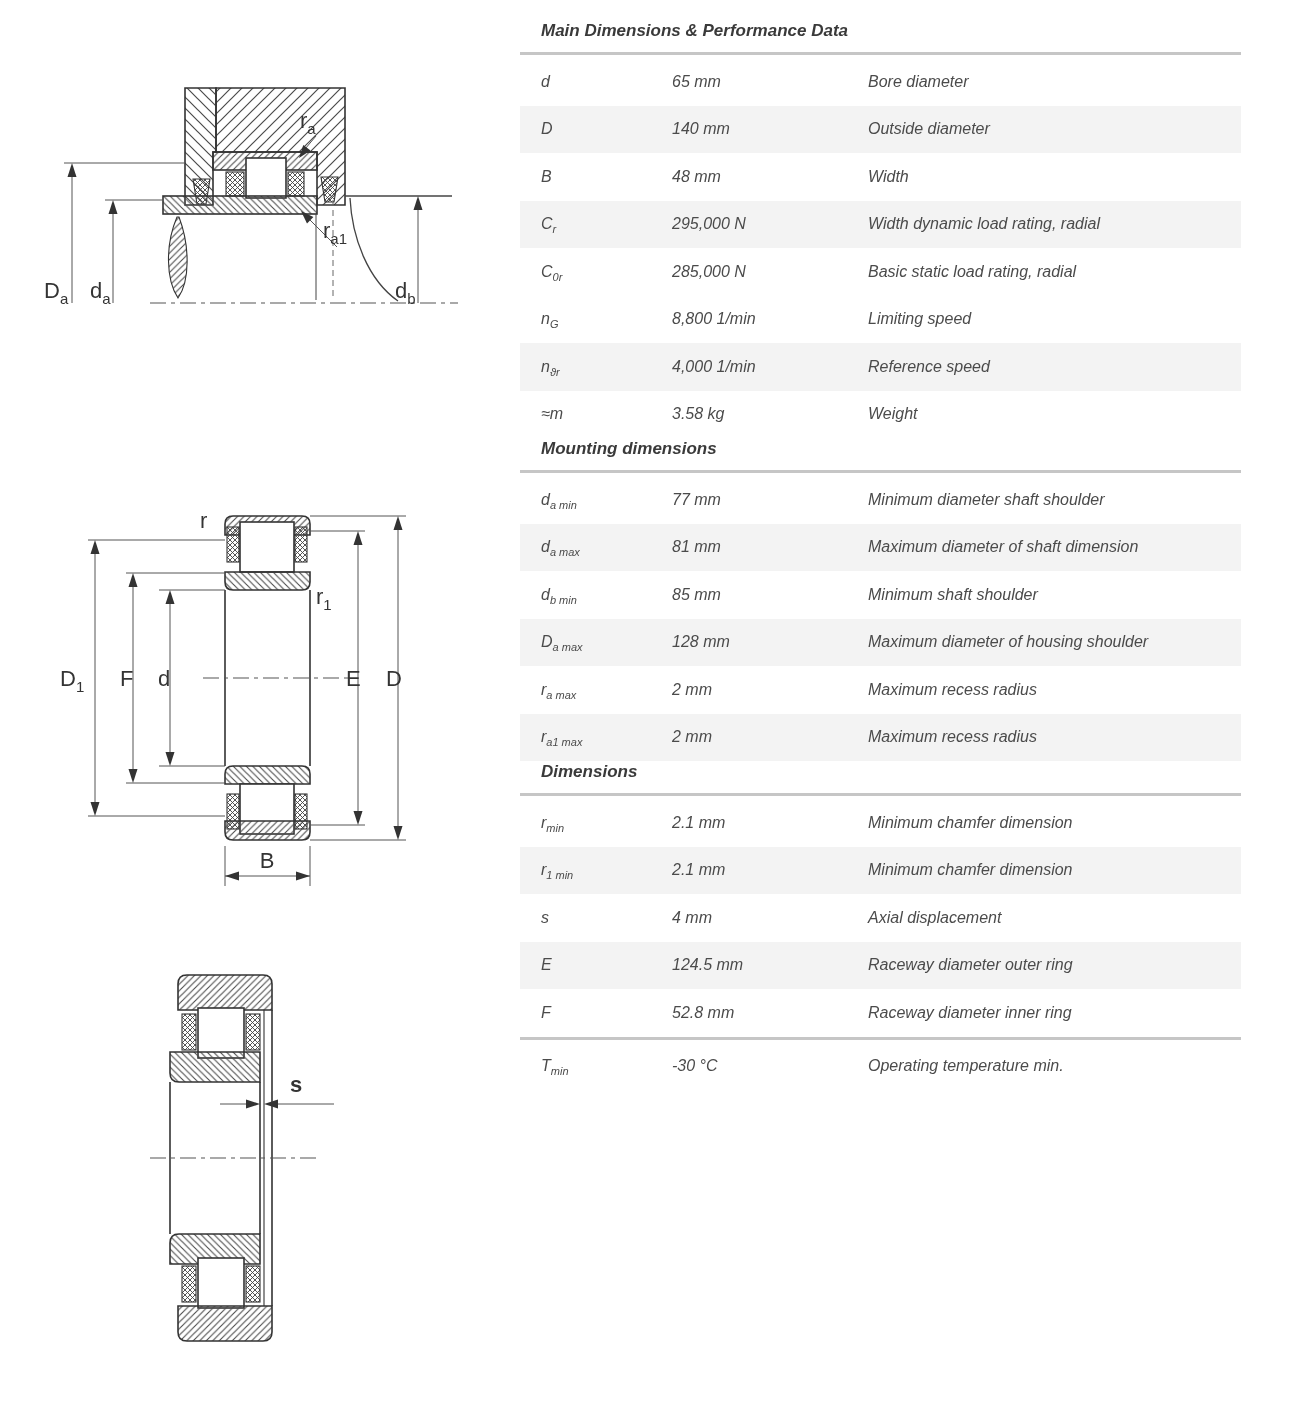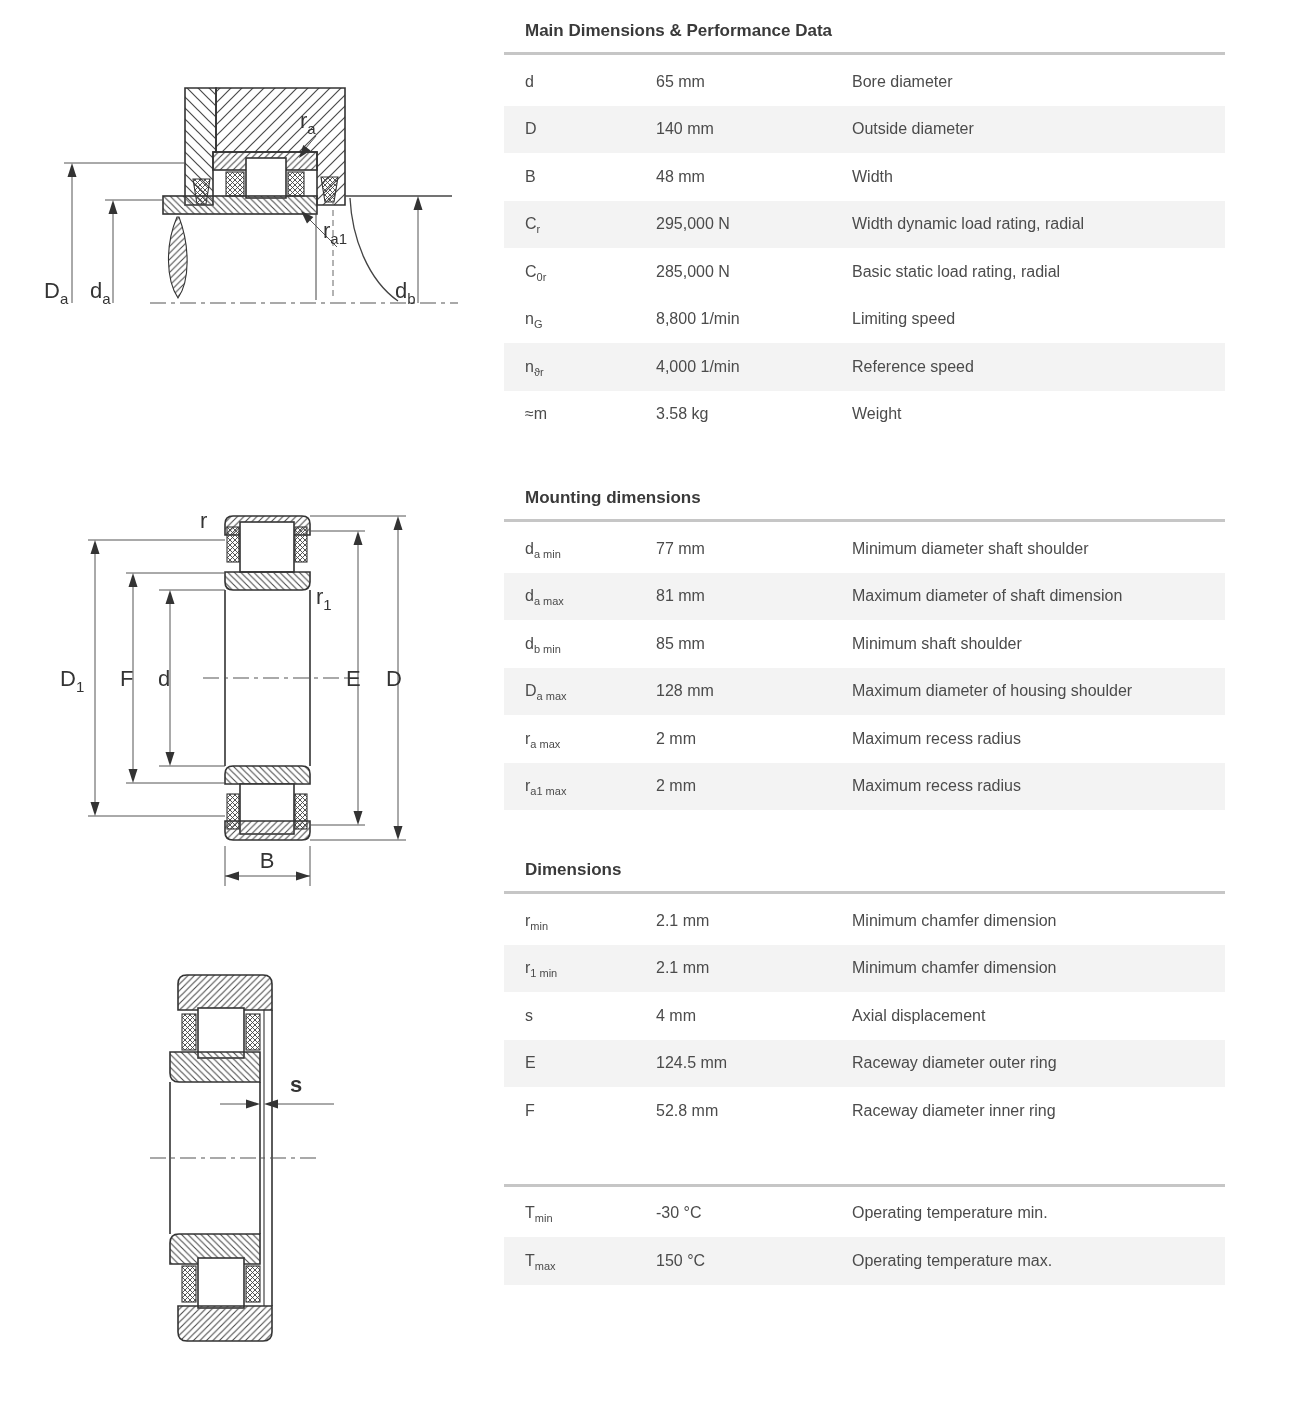--- a/index.html
+++ b/index.html
@@ -8,22 +8,22 @@
   svg.drawings{position:absolute;left:0;top:0;}
   svg .oln{stroke:#333;stroke-width:1.6;}
   svg .th{stroke:#333;stroke-width:1.1;}
   svg .dim{stroke:#555;stroke-width:1;fill:none;}
   svg .ext{stroke:#555;stroke-width:1;fill:none;}
   svg .cl{stroke:#555;stroke-width:1.1;fill:none;stroke-dasharray:16 5 4 5;}
   svg .ah{fill:#333;stroke:none;}
   svg text{font-family:"Liberation Sans",sans-serif;fill:#343434;font-size:22px;}
   svg .sub{font-size:15px;}
 
-  .tables{position:absolute;left:504px;top:20px;width:721px;}
-  .spec-section ~ .spec-section{margin-top:49px;}
+  .tables{position:absolute;left:520px;top:20px;width:721px;font-style:italic;}
+  .spec-section ~ .spec-section{}
   .sec-title{font-size:17px;font-weight:700;color:#3a3a3a;margin:0 0 10px 0;padding-left:21px;line-height:22px;}
   .sec-rule{height:3px;background:#c6c6c6;margin-bottom:3px;}
   .row{display:grid;grid-template-columns:131px 196px 1fr;align-items:center;height:47.5px;padding-left:21px;font-size:16px;color:#4b4b4b;}
   .row.alt{background:#f3f3f3;}
   .row .sym sub{font-size:11px;line-height:0;}
   .row .val,.row .desc{white-space:nowrap;}
 </style>
 </head>
 <body>
 
@@ -305,20 +305,15 @@
           <span class="desc">Raceway diameter inner ring</span>
         </div>
       </section>
       <section class="spec-section">
         <div class="sec-rule"></div>
         <div class="row">
           <span class="sym"><span>T</span><sub>min</sub></span>
           <span class="val">-30 °C</span>
           <span class="desc">Operating temperature min.</span>
         </div>
-        <div class="row alt">
-          <span class="sym"><span>T</span><sub>max</sub></span>
-          <span class="val">150 °C</span>
-          <span class="desc">Operating temperature max.</span>
-        </div>
       </section>
     </div>
 </div>
 
 </body></html>

